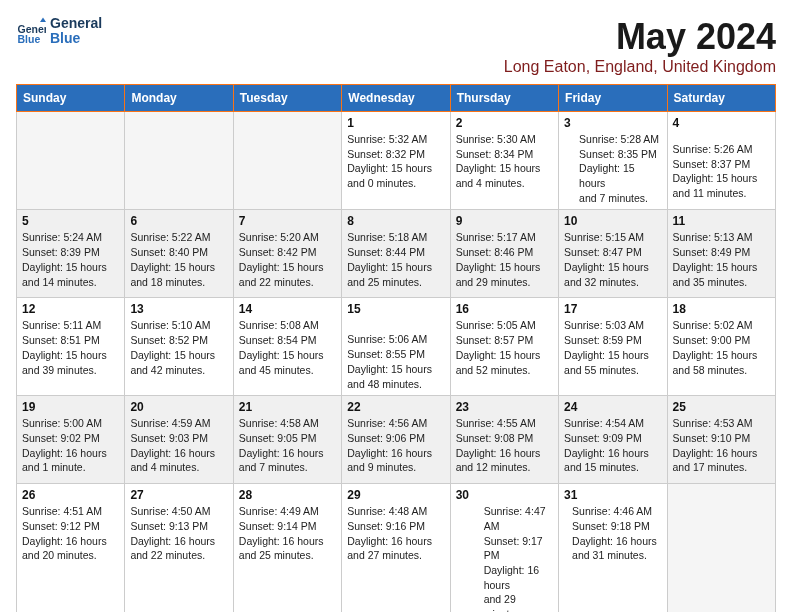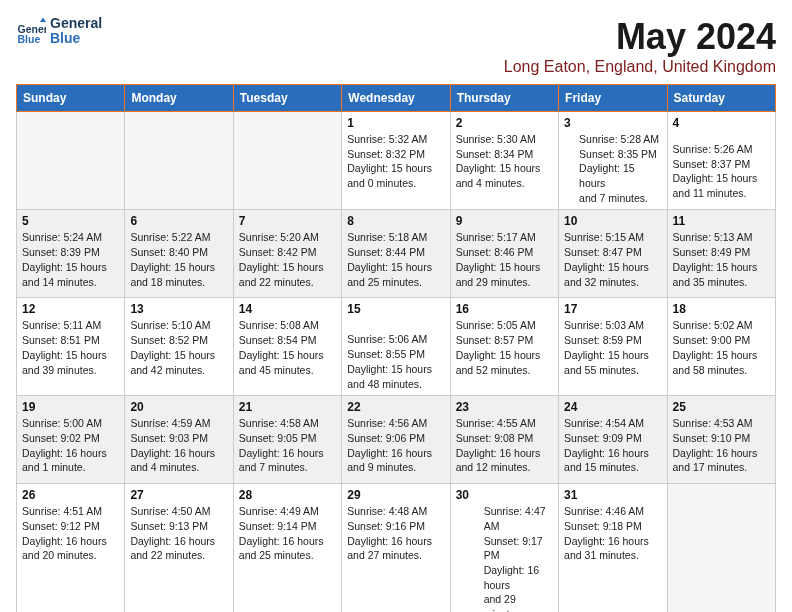--- a/index.html
+++ b/index.html
@@ -328,21 +328,21 @@
         </td>
         <td>
           <div class="day-number">30</div>
           <div class="day-info" style="white-space: pre-line; margin-left: 28px;">Sunrise: 4:47 AM
 Sunset: 9:17 PM
 Daylight: 16 hours
 and 29 minutes.</div>
         </td>
         <td>
           <div class="day-number">31</div>
-          <div class="day-info" style="white-space: pre-line;">Sunrise: 4:46 AM
+          <div class="day-info" style="white-space: pre-line; margin-left: 8px;">Sunrise: 4:46 AM
 Sunset: 9:18 PM
 Daylight: 16 hours
 and 31 minutes.</div>
         </td>
         <td class="empty"></td>
       </tr>
     </tbody>
 </table>
 
 </body></html>

